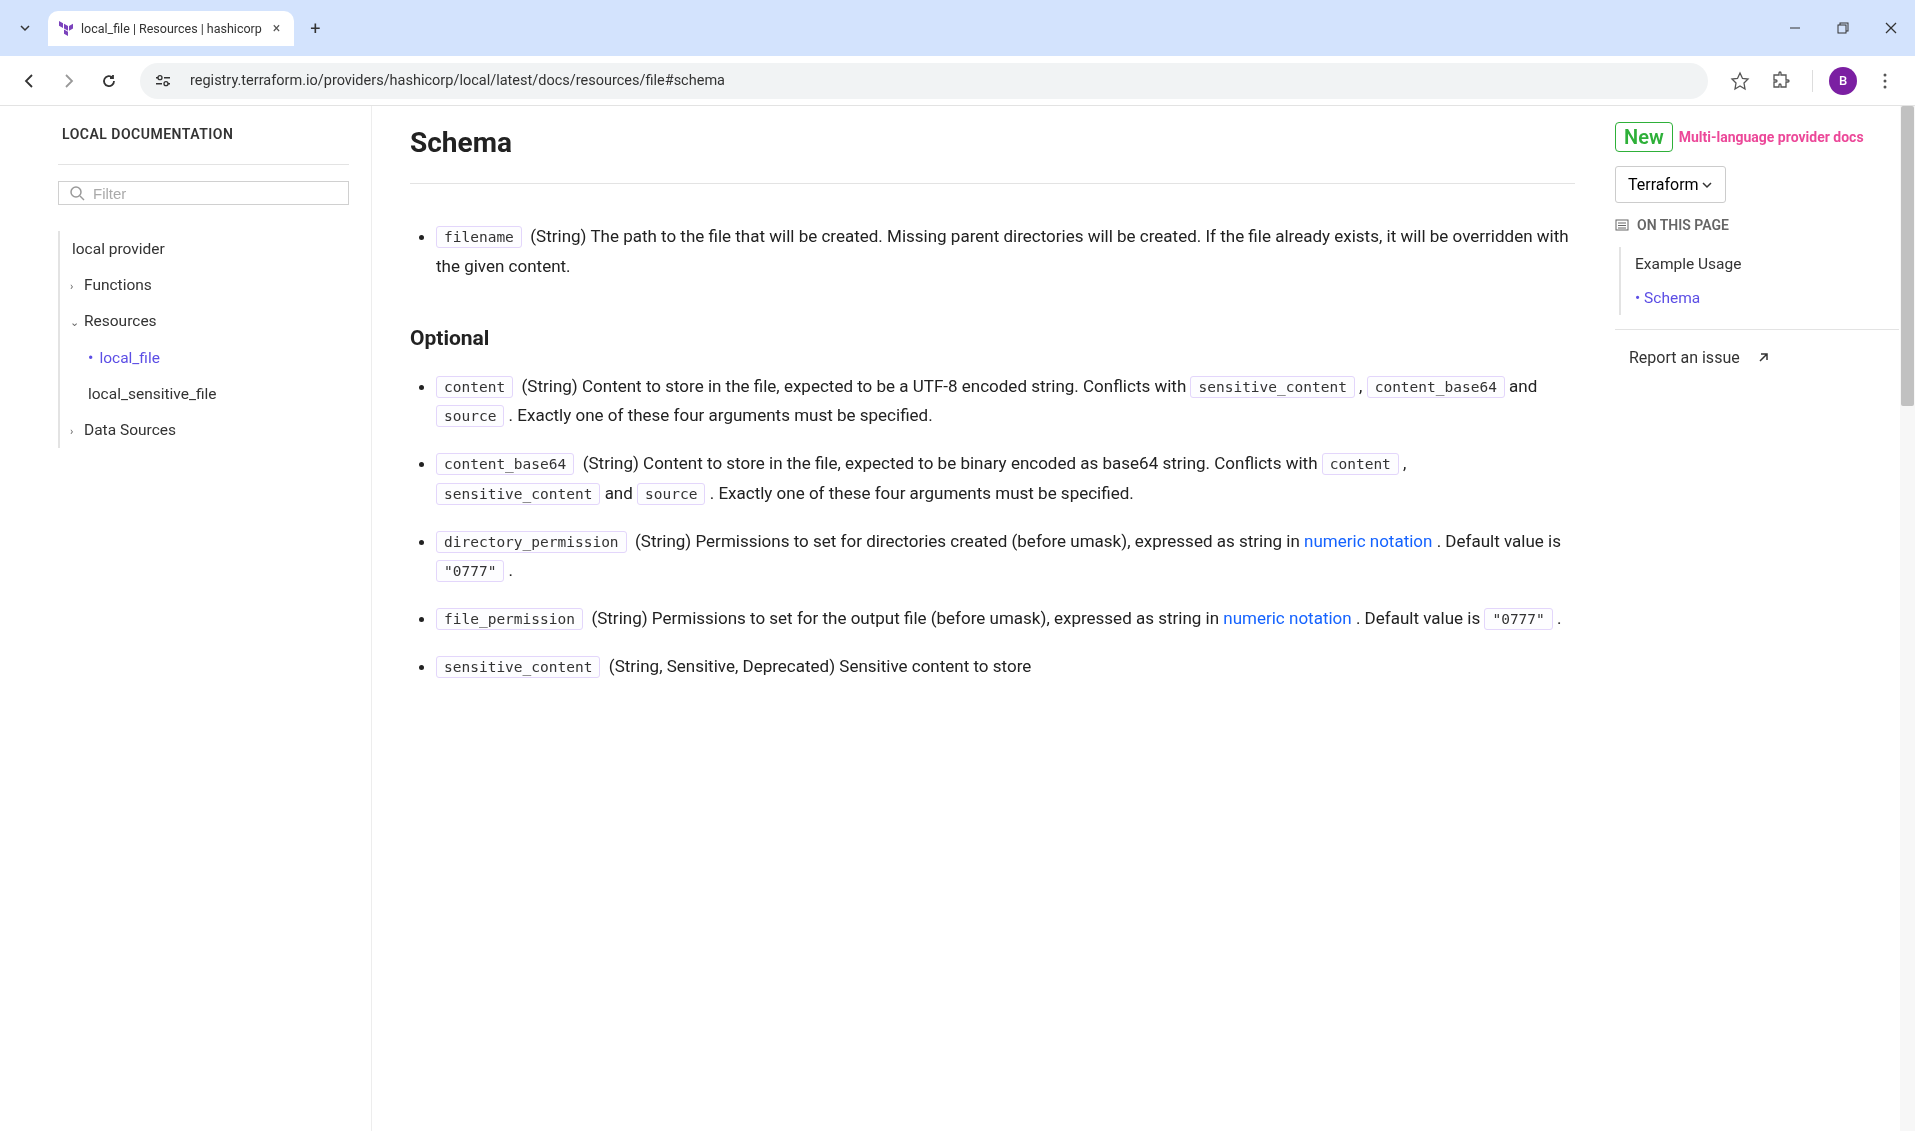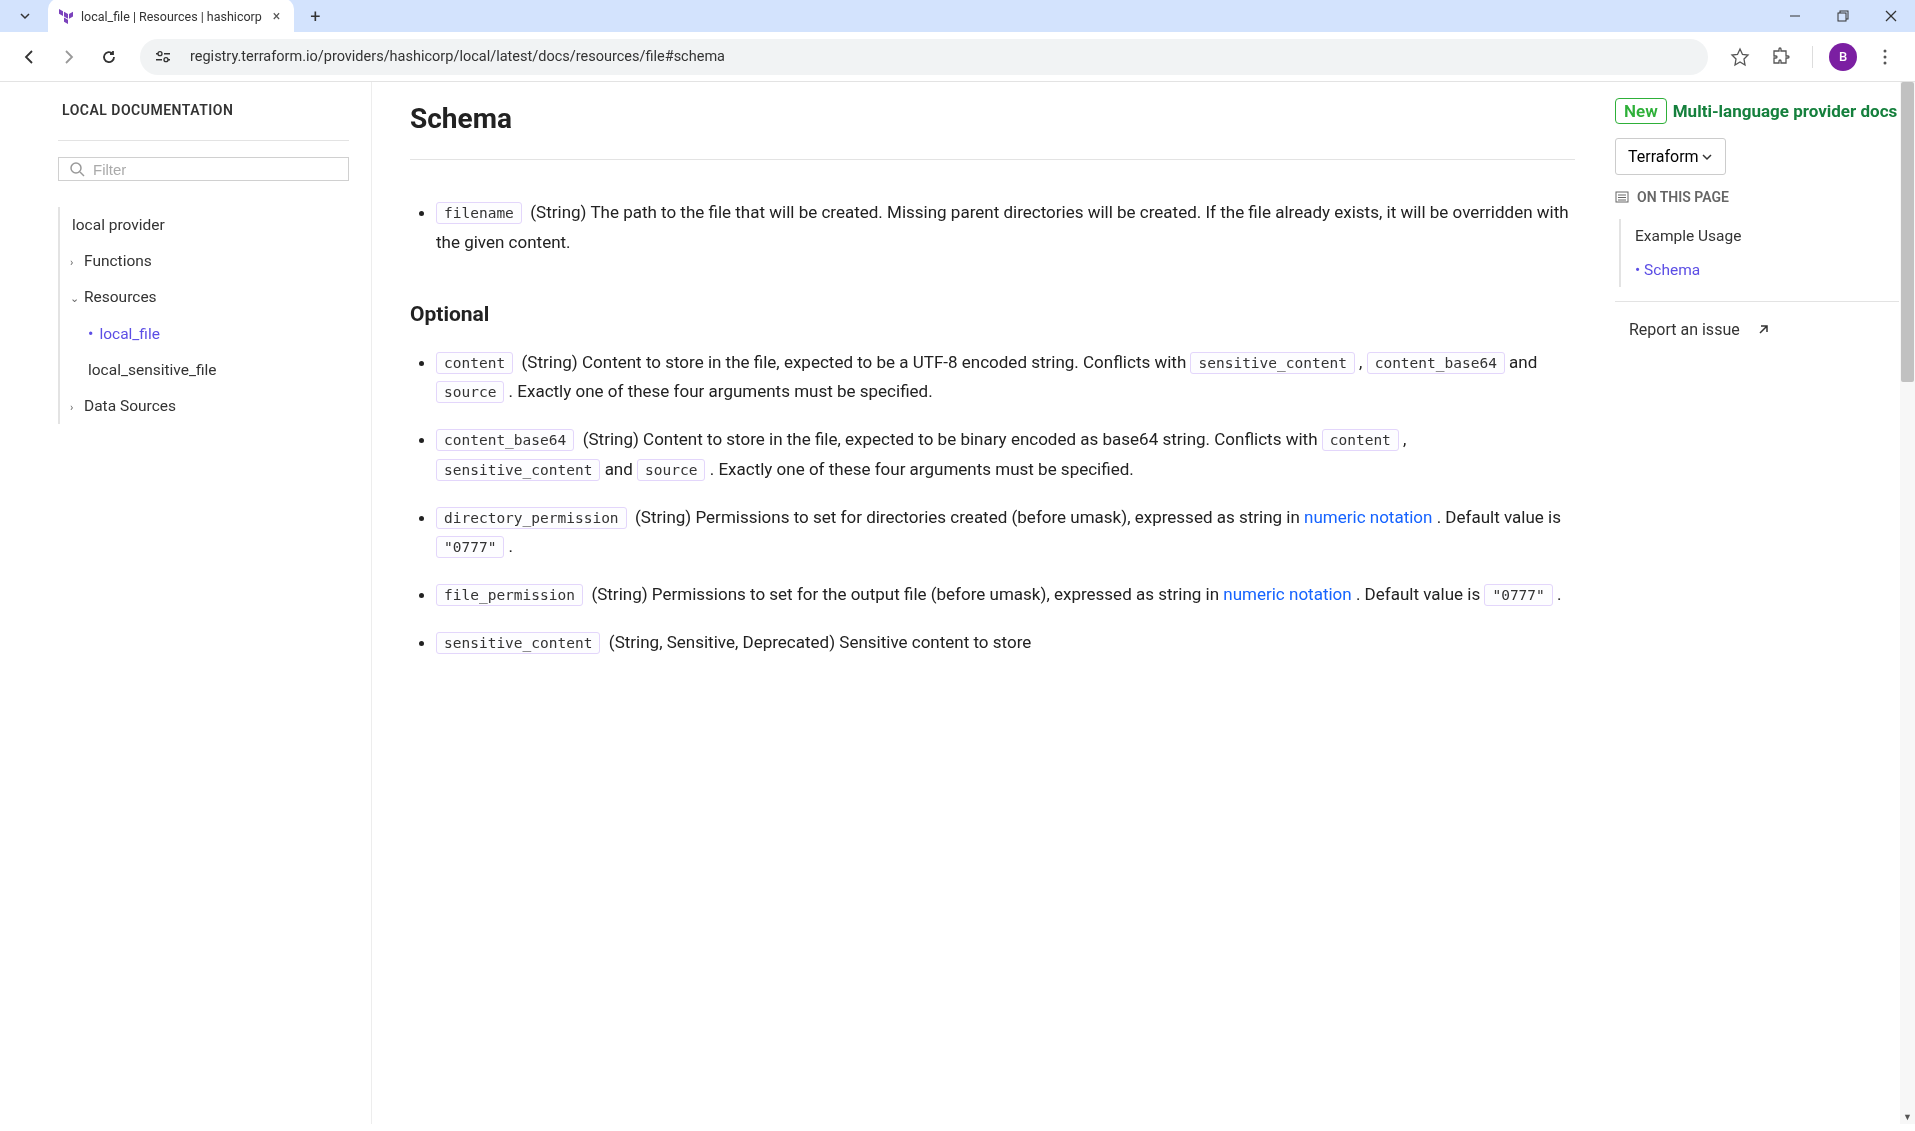--- a/index.html
+++ b/index.html
@@ -1,19 +1,19 @@
 <!DOCTYPE html>
 <html><head>
 <meta charset="utf-8">
 <style>
 * { margin: 0; padding: 0; box-sizing: border-box; }
 body { font-family: -apple-system, BlinkMacSystemFont, "Segoe UI", Roboto, sans-serif; background: #fff; overflow: hidden; }
 
 
-.browser-chrome { background: #d3e3fd; height: 32px; display: flex; align-items: flex-end; padding-left: 10px; }
+.browser-chrome { background: #d3e3fd; height: 56px; display: flex; align-items: flex-end; padding-left: 10px; }
 .tab-controls { display: flex; align-items: center; height: 100%; }
 .tab-dropdown { width: 30px; height: 30px; display: flex; align-items: center; justify-content: center; margin-right: 8px; cursor: pointer; }
 .tab { background: #fff; height: 35px; border-radius: 10px 10px 0 0; display: flex; align-items: center; padding: 0 10px; min-width: 240px; gap: 7px; }
 .tab-icon { width: 16px; height: 16px; }
 .tab-title { font-size: 12.5px; color: #333; flex: 1; white-space: nowrap; overflow: hidden; }
 .tab-close { font-size: 14px; color: #555; padding: 2px 4px; cursor: pointer; }
 .new-tab { width: 30px; height: 30px; display: flex; align-items: center; justify-content: center; margin-left: 6px; font-size: 18px; color: #333; cursor: pointer; }
 .window-controls { margin-left: auto; display: flex; align-items: center; height: 100%; }
 .win-btn { width: 48px; height: 39px; display: flex; align-items: center; justify-content: center; cursor: pointer; }
 
@@ -54,22 +54,22 @@
 .main h1 { font-size: 28px; font-weight: 700; color: #222; margin-bottom: 24px; }
 .hr { height: 1px; background: #e3e3e3; margin-bottom: 38px; }
 .main h2 { font-size: 21px; font-weight: 700; color: #222; margin-bottom: 22px; }
 .sch-list { list-style: disc; padding-left: 26px; margin-bottom: 44px; }
 .sch-list li { font-size: 17px; line-height: 1.75; color: #222; margin-bottom: 18px; }
 .code-pill { font-family: ui-monospace, Menlo, Consolas, monospace; font-size: 14.5px; border: 1px solid #e3d6fb; border-radius: 3px; padding: 2px 7px; background: #fdfdff; color: #333; }
 .plain-link { color: #1563ff; }
 
 
 .rightcol { width: 300px; padding: 16px 16px 0 0; }
-.badge-new { display: inline-block; border: 1px solid #2eb039; color: #2eb039; font-size: 17px; font-weight: 600; padding: 2px 8px; border-radius: 4px; margin-right: 4px; }
-.ml-title { font-size: 17px; font-weight: 700; color: #15803d; }
+.badge-new { display: inline-block; border: 1px solid #2eb039; color: #2eb039; font-size: 20px; font-weight: 600; padding: 2px 8px; border-radius: 4px; margin-right: 4px; }
+.ml-title { font-size: 14px; font-weight: 700; color: #ec4899; }
 .ml-header { display:flex; align-items: center; gap: 2px; margin-bottom: 14px; }
 .lang-select { border: 1px solid #ccc; border-radius: 3px; padding: 8px 12px; display: inline-flex; align-items: center; gap: 2px; font-size: 16px; margin-bottom: 14px; cursor: pointer; }
 .ml-text { font-size: 15px; line-height: 1.7; color: #333; border-bottom: 1px solid #e3e3e3; padding-bottom: 18px; margin-bottom: 20px; }
 .ml-text a { color: #1563ff; text-decoration: none; }
 .otp-header { display: flex; align-items: center; gap: 8px; font-size: 14px; font-weight: 600; color: #666; margin-bottom: 14px; }
 .otp-list { list-style: none; border-left: 2px solid #e3e3e3; margin-left: 4px; }
 .otp-list li { padding: 8px 0 8px 14px; font-size: 15.5px; color: #333; cursor: pointer; }
 .otp-list li.active { color: #5c4ee5; }
 .otp-divider { height: 1px; background: #e3e3e3; margin: 14px 0 18px; }
 .report-link { display: flex; align-items: center; gap: 16px; font-size: 16px; color: #333; padding-left: 14px; cursor: pointer; }

